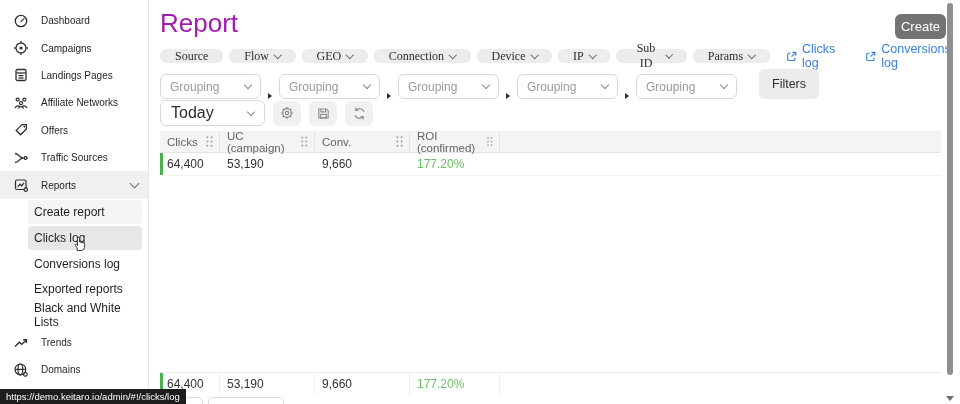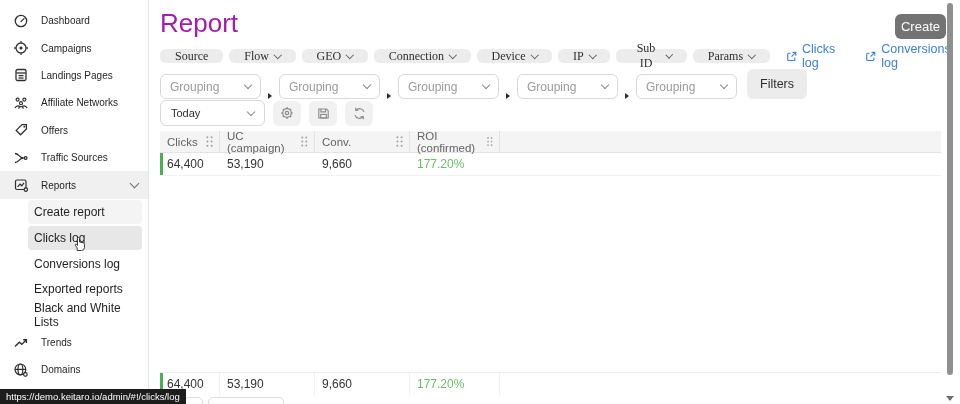--- a/index.html
+++ b/index.html
@@ -45,27 +45,27 @@
   
   .grouprow { position:absolute; left:160px; top:69px; display:flex; align-items:flex-end; gap:7px; }
   .gselect { width:101px; height:25px; background:#fff; border:1px solid #d8d8d8; border-radius:6px;
              display:flex; align-items:center; justify-content:space-between; padding:0 9px;
              font-size:12px; color:#9a9a9a; }
   .gselect .chev-sm, .today .chev-sm { width:6px; height:6px; border-right:1.3px solid #8a8a8a;
              border-bottom:1.3px solid #8a8a8a; transform:rotate(45deg); margin-top:-3px; }
   .sep { width:0; height:0; border-left:4px solid #2b2b2b; border-top:3px solid transparent;
          border-bottom:3px solid transparent; }
   .filters-btn { background:#ececec; border:none; border-radius:6px; height:25px; padding:15px 13px;
-                 font-size:12.5px; color:#2e2e2e; display:flex; align-items:center; margin-left:3px;
+                 font-size:12.5px; color:#2e2e2e; display:flex; align-items:center; margin-left:15px;
                  font-family:"Liberation Sans",sans-serif; }
   
   .toolbar { position:absolute; left:160px; top:100px; display:flex; align-items:center; gap:8px; }
   .today { width:105px; height:26px; background:#fff; border:1px solid #d8d8d8; border-radius:6px;
            display:flex; align-items:center; justify-content:space-between; padding:0 10px;
-           font-size:11px; color:#2e2e2e; }
+           font-size:16px; color:#2e2e2e; }
   .iconbtn { width:28px; height:25px; background:#f1f1f1; border:none; border-radius:6px;
              display:flex; align-items:center; justify-content:center; }
   
   .rtable { position:absolute; left:160px; top:131px; width:781px; height:264px;
             display:flex; flex-direction:column; background:#fff; }
   .thead { height:22px; background:#f4f4f4; border-bottom:1px solid #e5e5e5; display:flex;
            font-size:11.5px; color:#636363; flex:0 0 auto; }
   .th { display:flex; align-items:center; justify-content:space-between;
         padding:0 5px 0 7px; border-right:1px solid #e3e3e3; }
   .c1{width:60px;} .c2{width:95px;} .c3{width:95px;} .c4{width:90px;}

